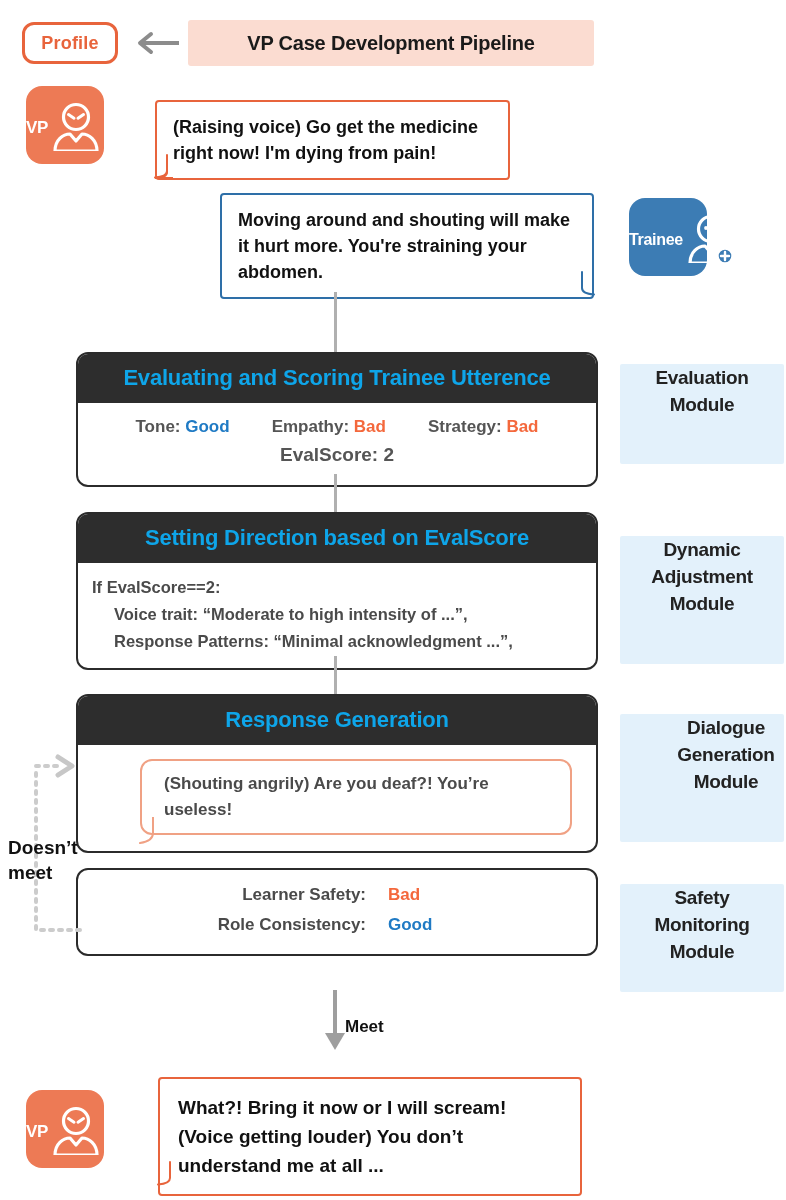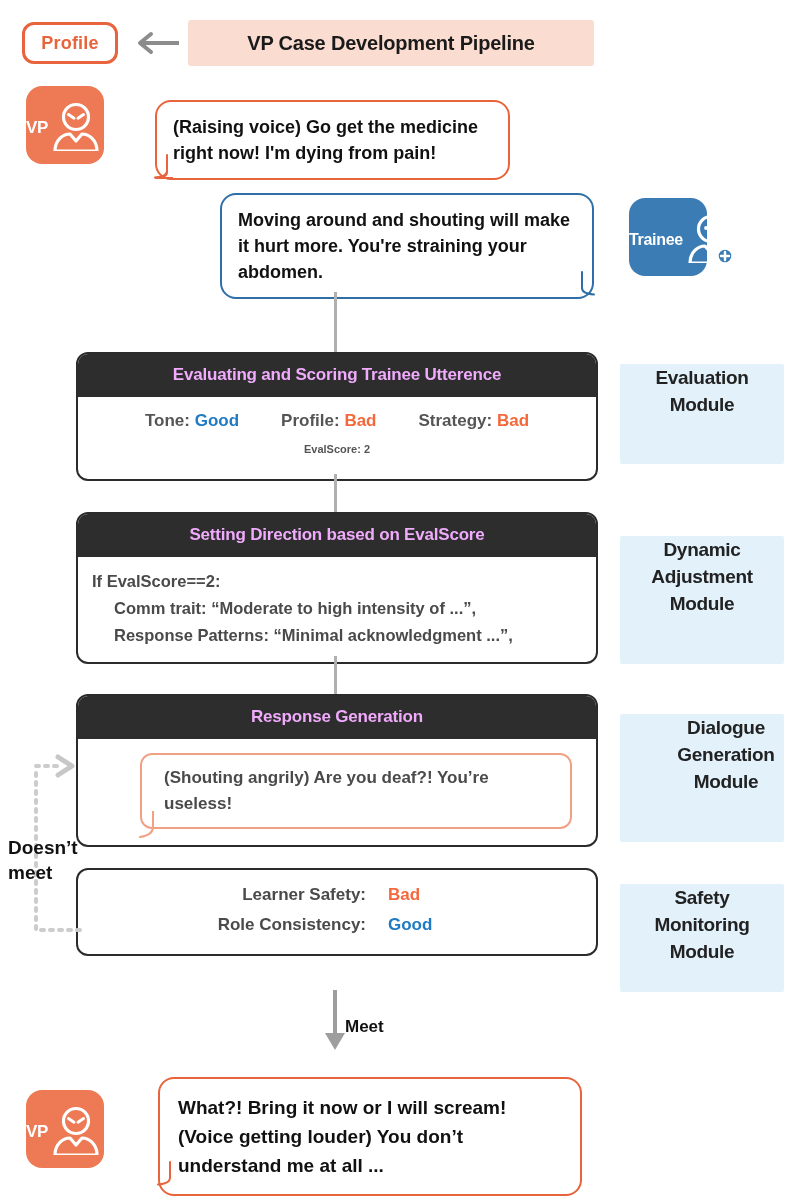--- a/index.html
+++ b/index.html
@@ -42,56 +42,56 @@
   .avatar.trainee { background: #3C7CB4; }
   .avatar-label {
     color: #ffffff; font-weight: bold; font-size: 17px; line-height: 20px;
     letter-spacing: -.3px;
   }
   .avatar.trainee .avatar-label { font-size: 16px; }
   .avatar-glyph { margin-top: 1px; }
 
   
   .bubble {
-    background: #ffffff; border-radius: 16px;
+    background: #ffffff; border-radius: 4px;
     border: 2px solid #E8643C;
     padding: 12px 16px;
     font-size: 18px; font-weight: bold; color: #111111;
     line-height: 26px;
   }
   .bubble.blue { border-color: #2E6FA8; }
   .bubble-tail { position: absolute; }
 
   
   .panel {
     left: 76px; width: 522px;
     background: #ffffff;
     border: 2px solid #2B2B2B;
     border-radius: 12px;
     overflow: hidden;
   }
   .panel-head {
-    background: #2D2D2D; color: #f0abfc;
-    font-size: 17px; font-weight: bold;
+    background: #2D2D2D; color: #0ea5e9;
+    font-size: 22px; font-weight: bold;
     text-align: center;
     padding: 11px 8px 12px;
     letter-spacing: -.2px;
   }
   .panel-body { padding: 12px 16px 14px; }
 
   
   .eval-row {
     display: flex; justify-content: center; gap: 42px;
     font-size: 17px; font-weight: bold; color: #555555;
     line-height: 28px;
   }
   .eval-row .val-good { color: #1F7AC4; }
   .eval-row .val-bad  { color: #F4683C; }
   .eval-score {
-    text-align: center; font-size: 11px; font-weight: bold;
+    text-align: center; font-size: 19px; font-weight: bold;
     color: #555555; line-height: 28px;
   }
   .eval-score .num { color: #555555; }
 
   
   .code-line {
     font-size: 16.5px; font-weight: bold; color: #4A4A4A;
     line-height: 27px; white-space: nowrap;
   }
   .code-indent { padding-left: 22px; }
@@ -202,21 +202,21 @@
 
   <div class="abs panel" style="top:352px;">
     <div class="panel-head">Evaluating and Scoring Trainee Utterence</div>
     <div class="panel-body" style="padding-top:10px; padding-bottom:16px;">
       <div class="eval-row">
         <span>
           <span>Tone:</span>
           <span class="val-good">Good</span>
         </span>
         <span>
-          <span>Profile:</span>
+          <span>Empathy:</span>
           <span class="val-bad">Bad</span>
         </span>
         <span>
           <span>Strategy:</span>
           <span class="val-bad">Bad</span>
         </span>
       </div>
       <div class="eval-score">
         <span>EvalScore:</span>
         <span class="num">2</span>
@@ -228,21 +228,21 @@
     <span style="white-space:pre-line">Evaluation
 Module</span>
   </div>
 
   <div class="abs vline" style="left:334px; top:474px; height:38px;"></div>
 
   <div class="abs panel" style="top:512px;">
     <div class="panel-head">Setting Direction based on EvalScore</div>
     <div class="panel-body" style="padding:11px 14px 13px;">
       <div class="code-line">If EvalScore==2:</div>
-      <div class="code-line code-indent">Comm trait: “Moderate to high intensity of ...”,</div>
+      <div class="code-line code-indent">Voice trait: “Moderate to high intensity of ...”,</div>
       <div class="code-line code-indent">Response Patterns: “Minimal acknowledgment ...”,</div>
     </div>
   </div>
 
   <div class="abs module-chip" style="top:536px; height:128px;">
     <span style="white-space:pre-line">Dynamic
 Adjustment
 Module</span>
   </div>
 

